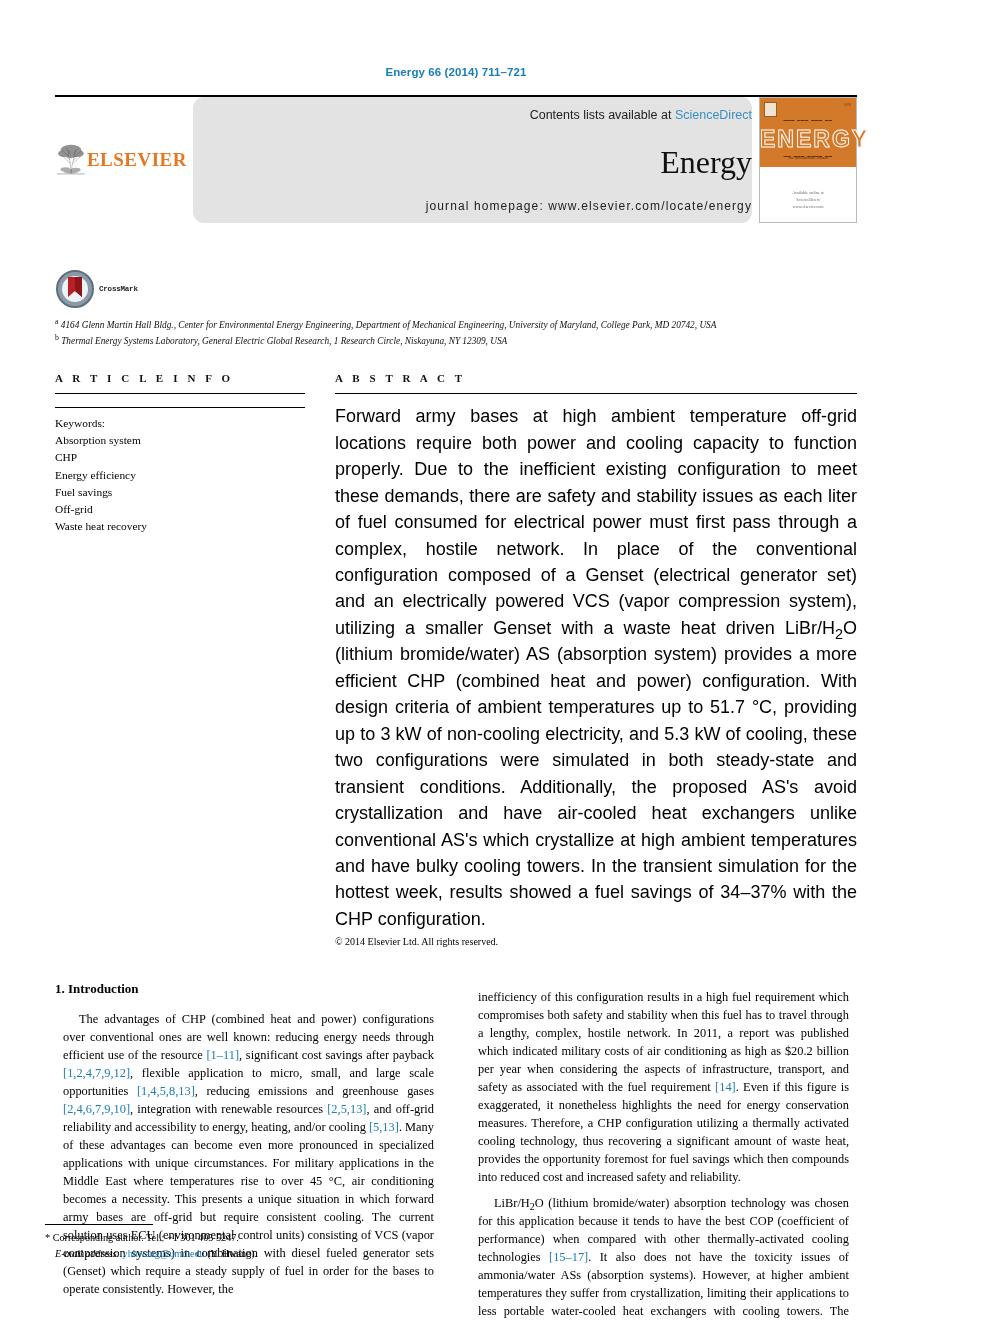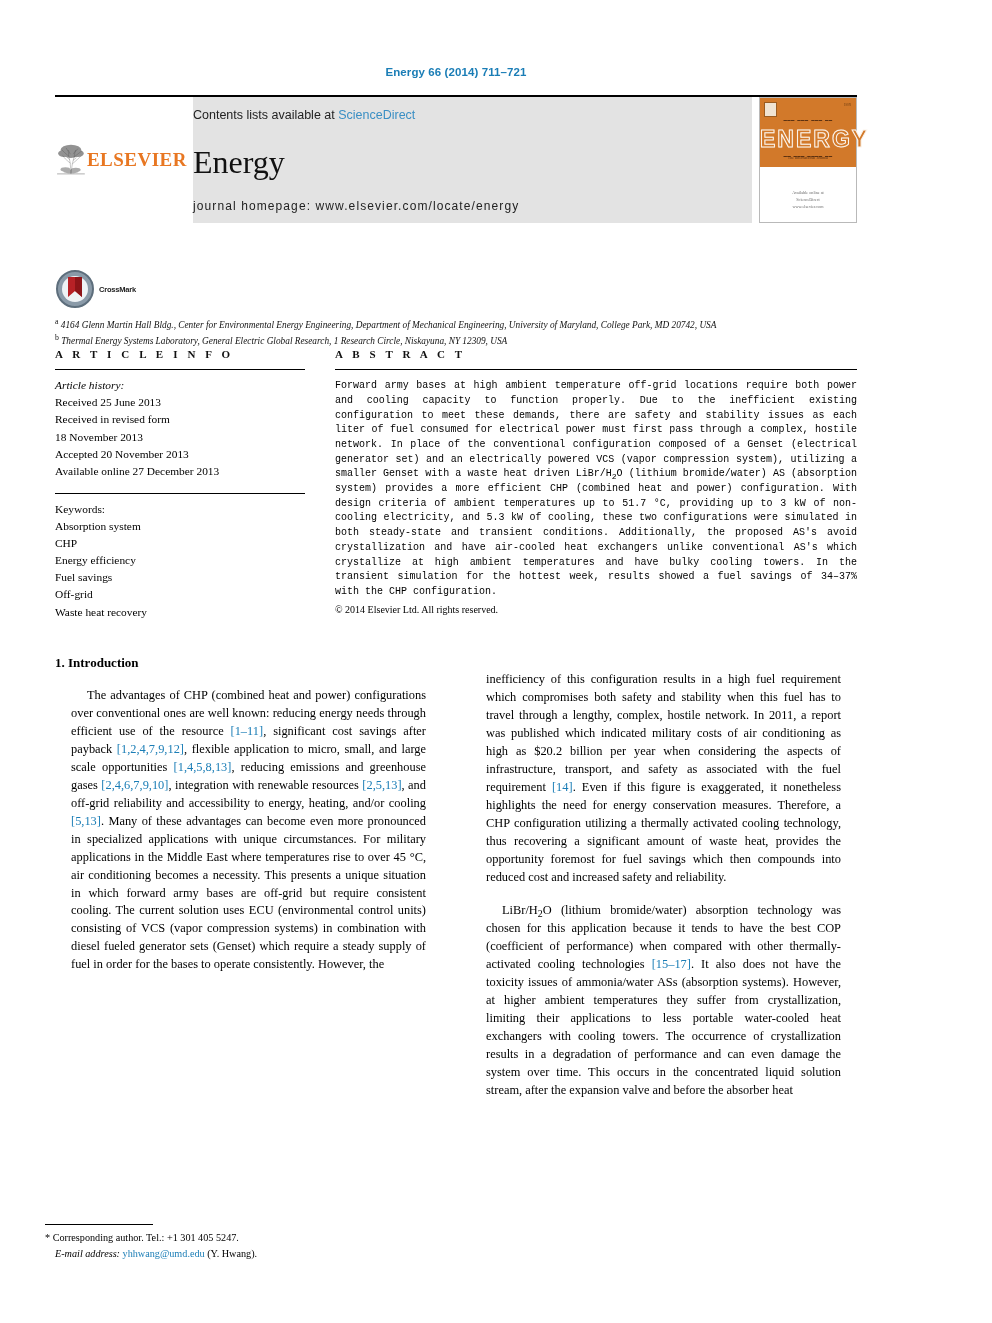--- a/index.html
+++ b/index.html
@@ -53,23 +53,24 @@
     line-height: 1;
     margin-top: 1px;
   }
   .journal-band {
     flex: 1 1 auto;
     background: #e3e3e3;
     margin-left: 6px;
     margin-right: 7px;
     display: flex;
     flex-direction: column;
-    align-items: flex-start;
+    align-items: flex-end;
     justify-content: space-between;
     padding: 11px 0 10px 0;
+    border-radius: 11px;
   }
   .contents-line {
     font-family: "Liberation Sans", sans-serif;
     font-size: 12.5px;
     color: #222;
   }
   .contents-line .sd { color: #3a8fc4; }
   .journal-name {
     font-family: "Liberation Serif", serif;
     font-size: 32px;
@@ -128,82 +129,82 @@
     font-size: 24.5px;
     font-weight: normal;
     line-height: 1.28;
     margin: 0;
     color: #111;
   }
   .crossmark {
     flex: 0 0 96px;
     display:flex; align-items:flex-start; gap:4px; padding-top: 4px;
   }
-  .cm-label { font-family:Liberation Sans, sans-serif; font-size:7.5px; font-weight:bold; color:#222; letter-spacing:-.2px; padding-top:16px;}
+  .cm-label { font-family:Liberation Mono, monospace; font-size:7.5px; font-weight:bold; color:#222; letter-spacing:-.2px; padding-top:16px;}
 
   .authors {
     font-family: "Liberation Serif", serif;
     font-size: 17px;
     line-height: 1.45;
     margin-top: 18px;
     color: #111;
   }
   .authors sup { color: #1a7db6; font-size: 10.5px; }
   .affil {
     font-family: "Liberation Serif", serif;
     font-style: italic;
     font-size: 9.3px;
     line-height: 1.52;
     margin-top: 9px;
     color: #111;
   }
   .affil sup { font-style: normal; }
 
   
-  .info-abstract { display: flex; gap: 30px; }
+  .info-abstract { display: flex; margin-top: 24px; gap: 30px; }
   .col-info { flex: 0 0 250px; }
   .col-abs  { flex: 1 1 auto; }
   .sec-head {
     font-family: "Liberation Serif", serif;
     font-size: 11px;
     font-weight: bold;
     letter-spacing: 3.6px;
     color: #111;
     margin-bottom: 9px;
   }
   .rule-thick { border-top: 1.6px solid #000; }
   .rule-thin  { border-top: 1px solid #000; }
   .info-block { font-family:"Liberation Serif",serif; font-size: 11.4px; line-height: 1.5; padding-top: 7px; }
   .info-block .it { font-style: italic; }
   .kw-block { font-family:"Liberation Serif",serif; font-size: 11.4px; line-height: 1.5; padding-top: 7px; }
   .gap-rule { margin-top: 13px; }
   .abstract-body {
-    font-family: Liberation Mono, monospace;
-    font-size: 10px;
+    font-family: Liberation Sans, sans-serif;
+    font-size: 18px;
     line-height: 1.47;
     text-align: justify;
     padding-top: 9px;
   }
   .copyline { margin-top: 4px; font-size: 10px; }
 
   
   .body-cols { display: flex; gap: 28px; margin-top: 34px; }
   .bcol { flex: 1 1 0; }
   h2.secnum {
     font-family: "Liberation Serif", serif;
     font-size: 13px;
     font-weight: bold;
     margin: 0 0 14px 0;
   }
   p.para {
     font-family: "Liberation Serif", serif;
     font-size: 12.4px;
     line-height: 1.45;
     text-align: justify;
-    margin: 16px;
+    margin: 8px;
     text-indent: 16px;
     hyphens: auto;
   }
   p.para + p.para { margin-top: 0; }
   a.ref, .ref { color: #1a7db6; text-decoration: none; }
 
   
   .footer { position: absolute; left: 45px; bottom: 62px; width: 420px; }
   .foot-rule { width: 108px; border-top: 1px solid #000; margin-bottom: 5px; }
   .foot-note { font-family:"Liberation Serif",serif; font-size: 10.2px; line-height: 1.5; }
@@ -291,28 +292,20 @@
 
 
   <div class="affil"><sup>a</sup> <span>4164 Glenn Martin Hall Bldg., Center for Environmental Energy Engineering, Department of Mechanical Engineering, University of Maryland, College Park, MD 20742, USA</span></div>
   <div class="affil" style="margin-top:2px;"><sup>b</sup> <span>Thermal Energy Systems Laboratory, General Electric Global Research, 1 Research Circle, Niskayuna, NY 12309, USA</span></div>
 
   <div class="info-abstract">
 
     <div class="col-info">
       <div class="sec-head">A R T I C L E   I N F O</div>
       <div class="rule-thick"></div>
-      <div class="info-block">
-        <div class="it">Article history:</div>
-        <div>Received 25 June 2013</div>
-        <div>Received in revised form</div>
-        <div>18 November 2013</div>
-        <div>Accepted 20 November 2013</div>
-        <div>Available online 27 December 2013</div>
-      </div>
       <div class="rule-thin gap-rule"></div>
       <div class="kw-block">
         <div class="it">Keywords:</div>
         <div>Absorption system</div>
         <div>CHP</div>
         <div>Energy efficiency</div>
         <div>Fuel savings</div>
         <div>Off-grid</div>
         <div>Waste heat recovery</div>
       </div>

